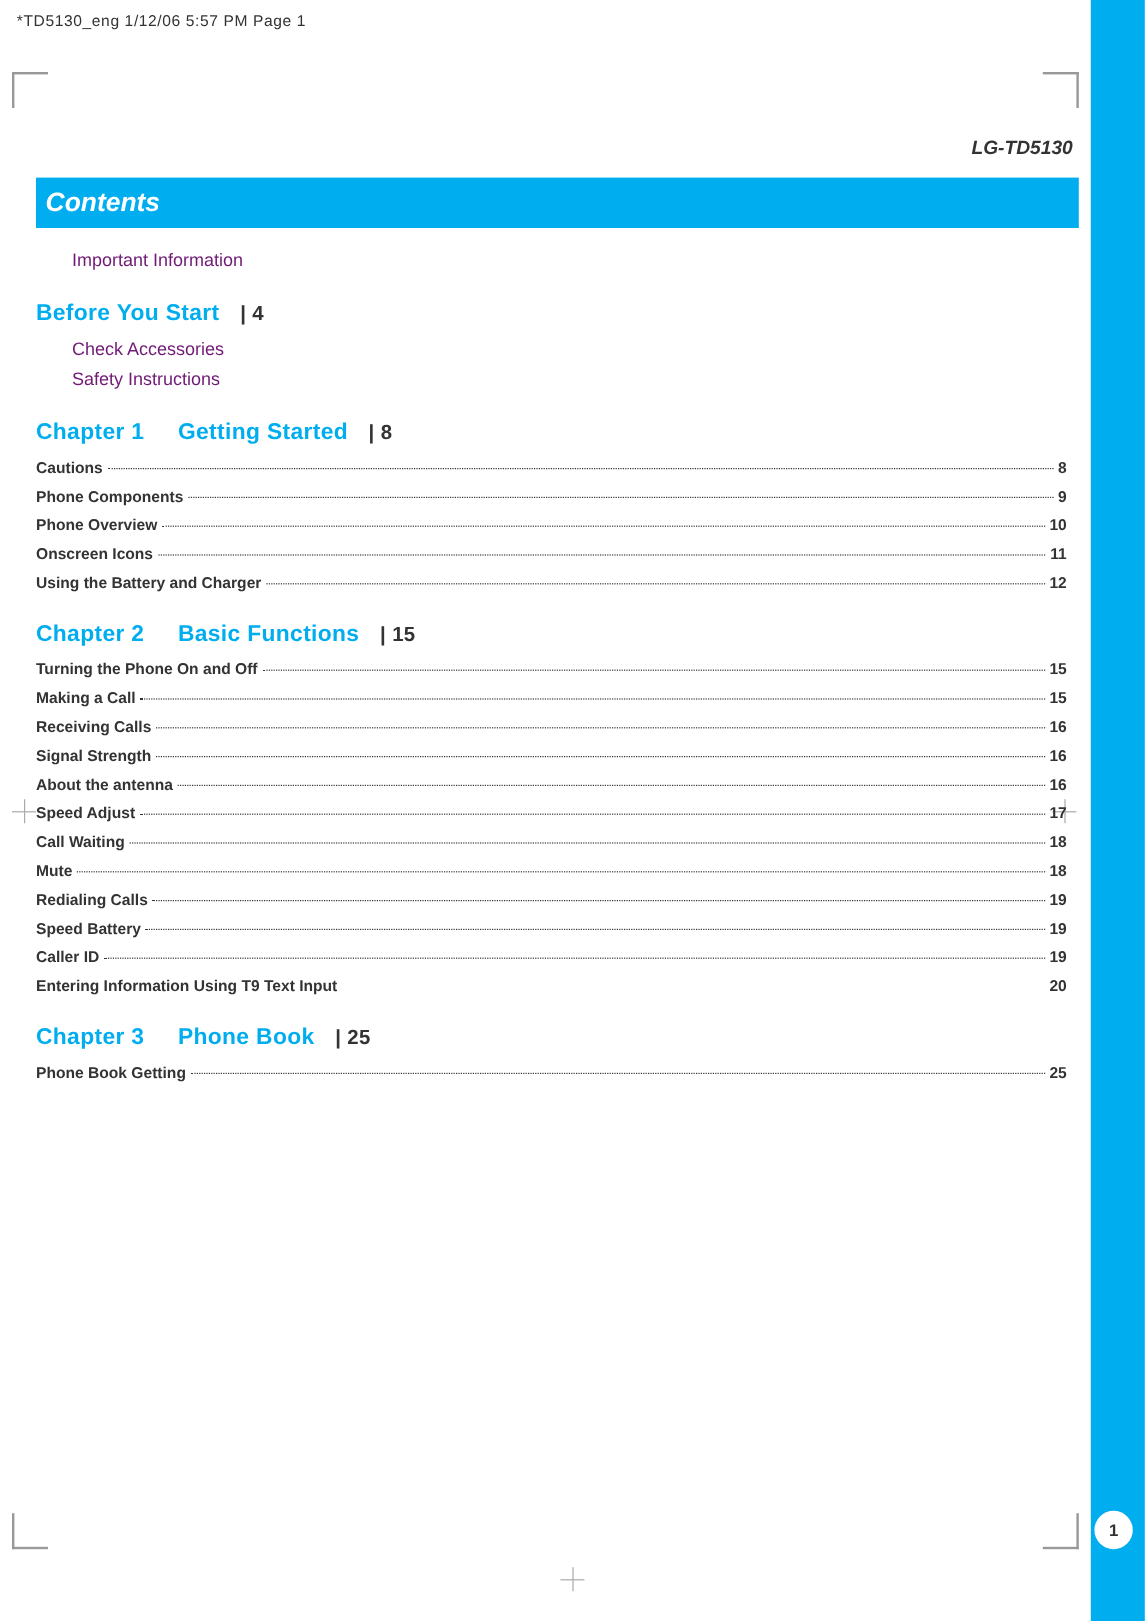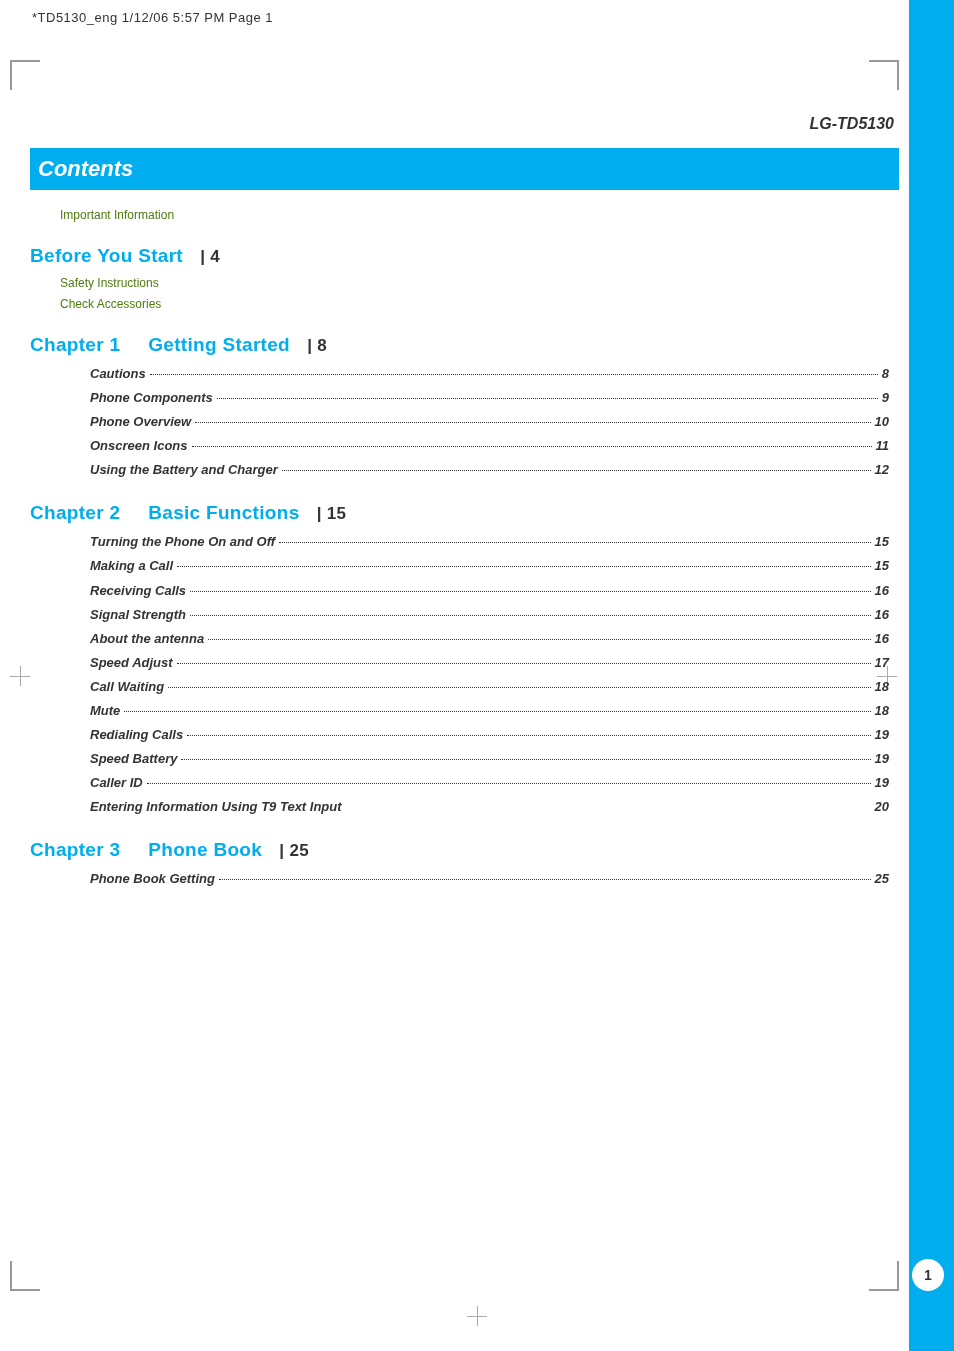--- a/index.html
+++ b/index.html
@@ -22,21 +22,21 @@
     }
 
     
     .page-header {
       position: absolute;
       top: 10px;
       left: 0;
       right: 0;
       display: flex;
       align-items: center;
-      padding: 0 32px;
+      padding: 0 14px;
     }
 
     .page-header-text {
       font-size: 13px;
       color: #333;
       letter-spacing: 0.5px;
     }
 
     
     .right-sidebar {
@@ -123,30 +123,28 @@
       width: 6px;
     }
 
     
     .sub-items {
       margin-left: 30px;
       margin-bottom: 18px;
     }
 
     .sub-item {
-      font-size: 12px;
-      color: #4d7c0f;
+      font-size: 15px;
+      color: #701a75;
       line-height: 1.7;
     }
 
     
     .toc-items {
-      margin-left: 60px;
       margin-bottom: 20px;
-      font-style: italic;
     }
 
     .toc-item {
       display: flex;
       align-items: baseline;
       font-size: 13px;
       color: #333;
       line-height: 1.85;
     }
 
@@ -309,22 +307,22 @@
       </div>
     </div>
 
     <div class="section-block">
       <div class="section-heading">
         <span>Before You Start</span>
         <span class="separator"> </span>
         <span class="page-num">| <span>4</span></span>
       </div>
       <div class="sub-items">
+        <div class="sub-item">Check Accessories</div>
         <div class="sub-item">Safety  Instructions</div>
-        <div class="sub-item">Check Accessories</div>
       </div>
     </div>
 
     <div class="section-block">
       <div class="section-heading">
         <span>Chapter 1</span>
         &nbsp;&nbsp;&nbsp;
         <span>Getting Started</span>
         <span class="separator"> </span>
         <span class="page-num">| <span>8</span></span>

